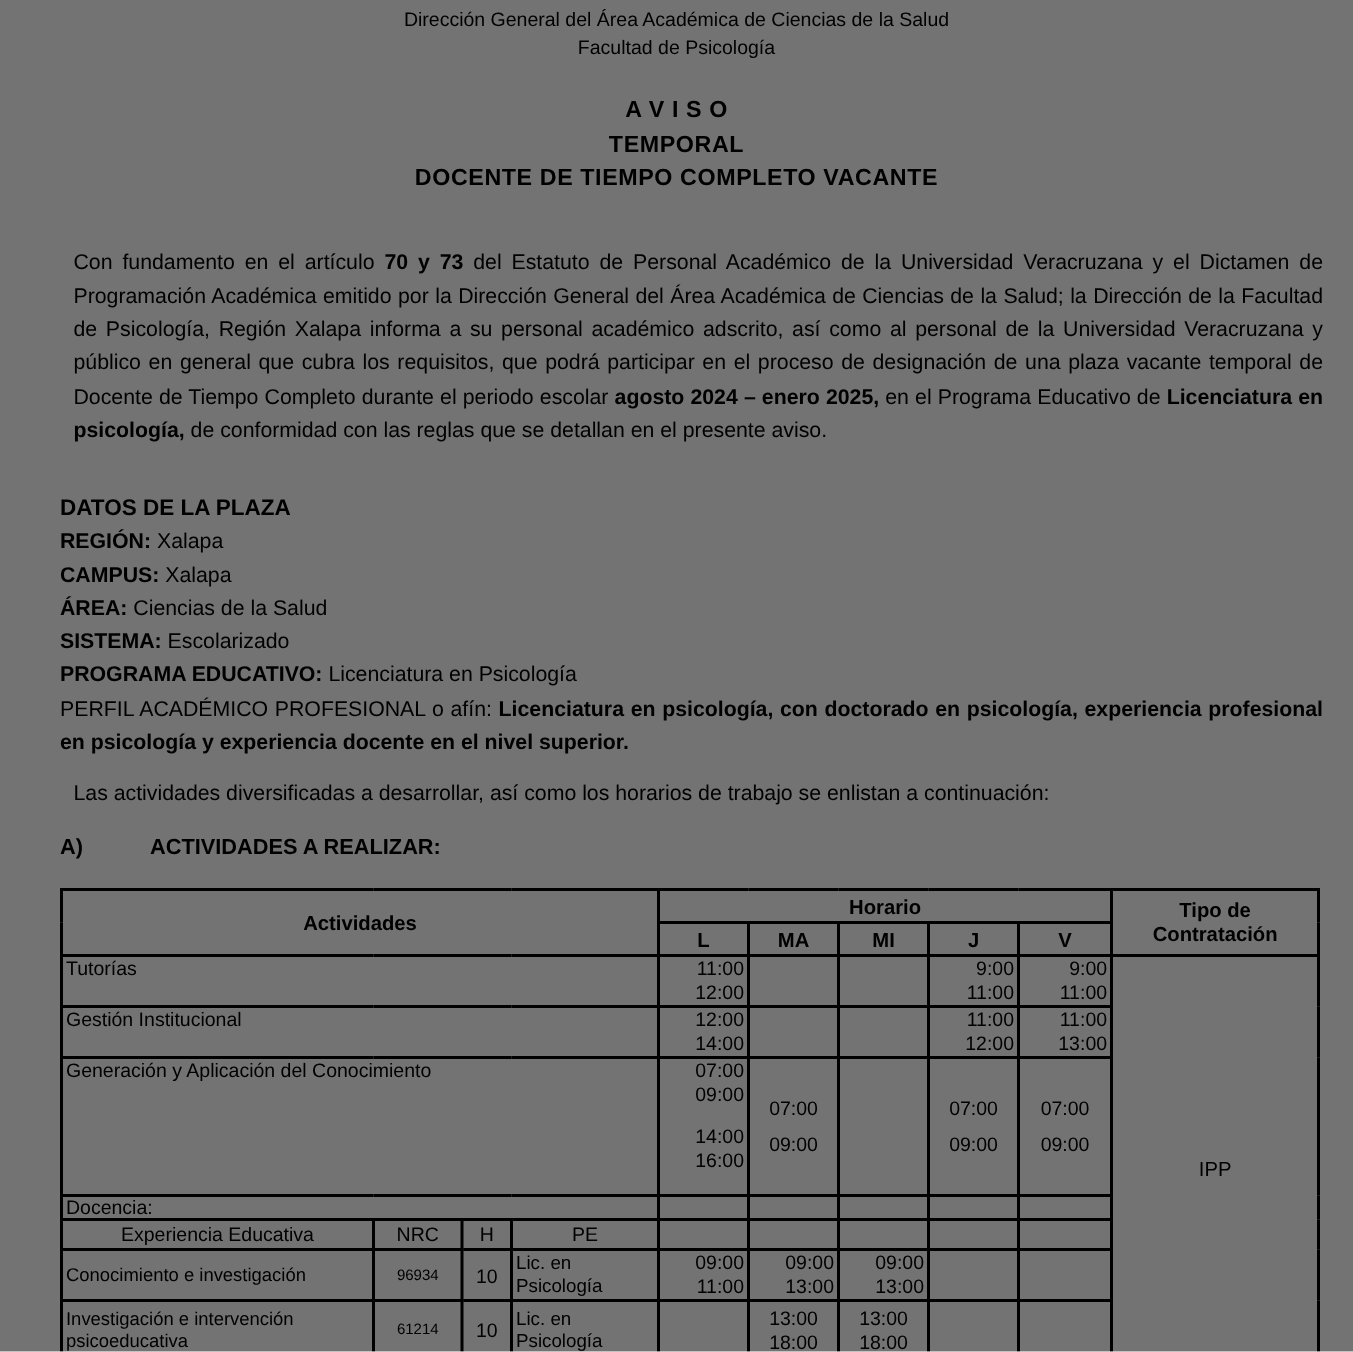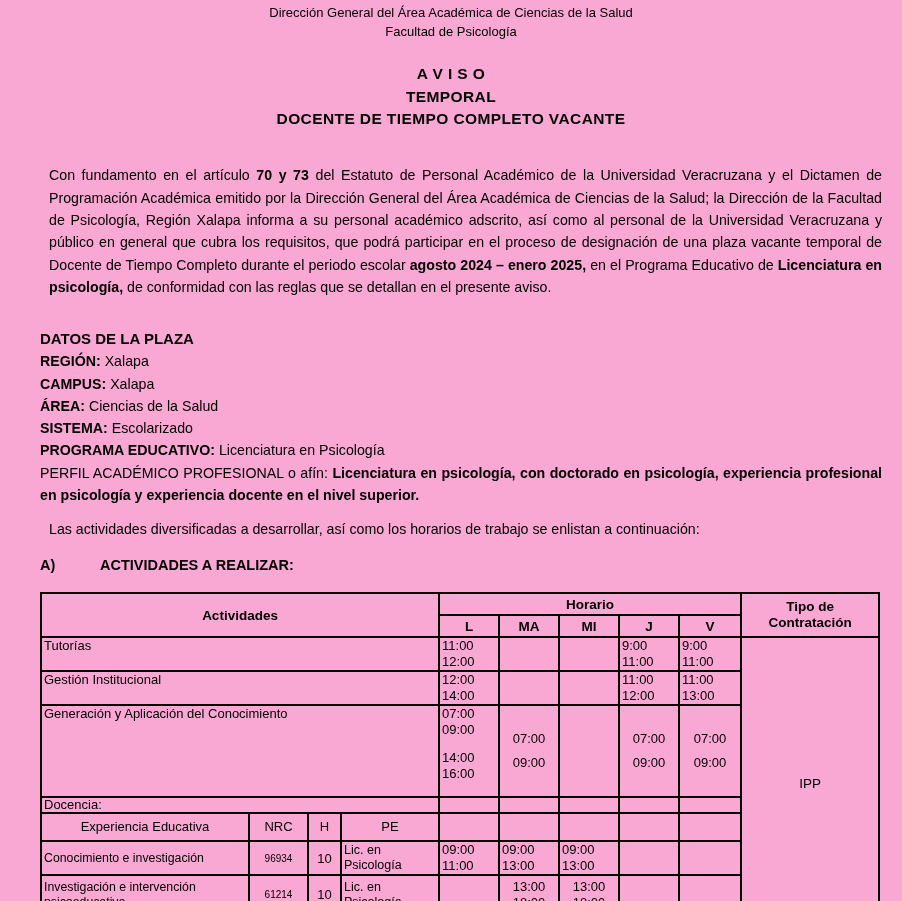--- a/index.html
+++ b/index.html
@@ -1,18 +1,18 @@
 <!DOCTYPE html>
 <html><head>
 <meta charset="utf-8">
 <style>
   * { box-sizing: border-box; }
   html, body { margin: 0; padding: 0; background: #ffffff; }
   body { width: 902px; height: 901px; font-family: "Liberation Sans", sans-serif; color: #000; }
-  .page { position: relative; width: 902px; height: 901px; background: #f9a8d4; overflow: hidden; }
+  .page { position: relative; width: 902px; height: 901px; background: #737373; overflow: hidden; }
 
   .doc-header { position: absolute; top: 4px; left: 0; width: 902px; text-align: center;
                 font-size: 13px; line-height: 18.5px; }
 
   .title-block { position: absolute; top: 63px; left: 0; width: 902px; text-align: center;
                  font-weight: bold; font-size: 15.5px; line-height: 22.5px; letter-spacing: .4px; }
 
   .intro { position: absolute; top: 150px; left: 49px; width: 833px;
            font-size: 14.2px; line-height: 22.4px; text-align: justify; }
   .intro b { font-weight: bold; }
@@ -28,26 +28,26 @@
 
   .section-a { position: absolute; top: 557px; left: 40px; font-weight: bold; font-size: 14.5px; }
   .section-a .marker { display: inline-block; width: 60px; }
 
   table.schedule { position: absolute; top: 592px; left: 40px; width: 838px;
                    border-collapse: collapse; table-layout: fixed; font-size: 13px; }
   table.schedule td { border: 2px solid #000; padding: 0 2px; overflow: hidden; }
 
   tr.r-h1 { height: 22px; padding-left: 39px; } tr.r-h2 { height: 22px; }
   tr.r1 { height: 33px; margin-left: 48px; } tr.r2 { height: 33px; border-radius: 16px; } tr.r3 { height: 92px; }
-  tr.r4 { height: 16px; } tr.r5 { height: 28px; } tr.r6 { height: 32px; }
+  tr.r4 { height: 16px; } tr.r5 { height: 20px; } tr.r6 { height: 32px; }
   tr.r7 { height: 39px; } tr.r8 { height: 16px; }
 
   td.hdr { font-weight: bold; text-align: center; font-size: 13.5px; line-height: 17px; }
   td.act { text-align: left; vertical-align: top; padding-left: 8px; line-height: 15.5px; padding-top: 1px; }
-  td.tcell { text-align: left; vertical-align: top; }
+  td.tcell { text-align: right; vertical-align: top; }
   td.tcell-mid { text-align: center; vertical-align: middle; }
   .tl { display: block; line-height: 16px; }
   .gap-lg { height: 12px; }
   .gap-sm { height: 8px; }
 
   td.ee-hdr { text-align: center; vertical-align: middle; line-height: 16px; }
   td.ee { text-align: left; vertical-align: middle; font-size: 12.3px; line-height: 15px; padding-left: 3px; }
   td.nrc { text-align: center; vertical-align: middle; font-size: 10px; }
   td.hcol { text-align: center; vertical-align: middle; }
   td.pe { text-align: left; vertical-align: middle; font-size: 12.5px; line-height: 15px; padding-left: 3px; }

